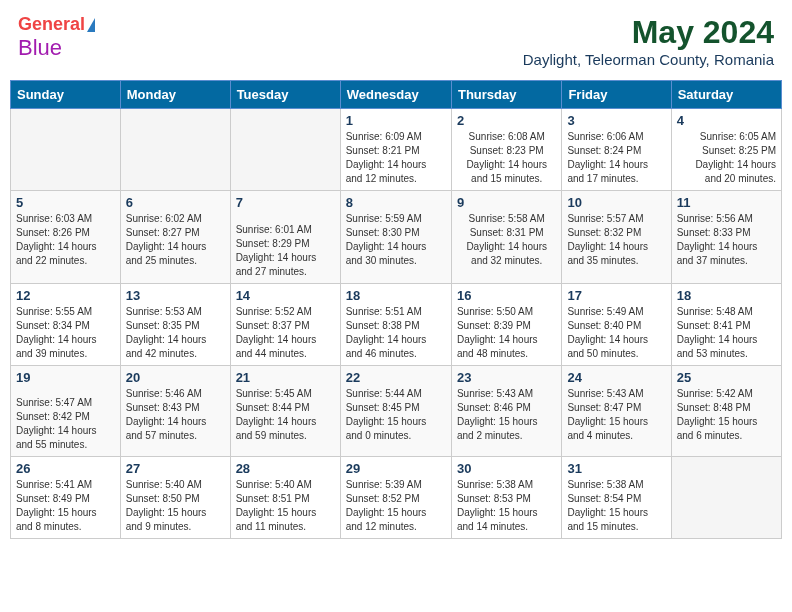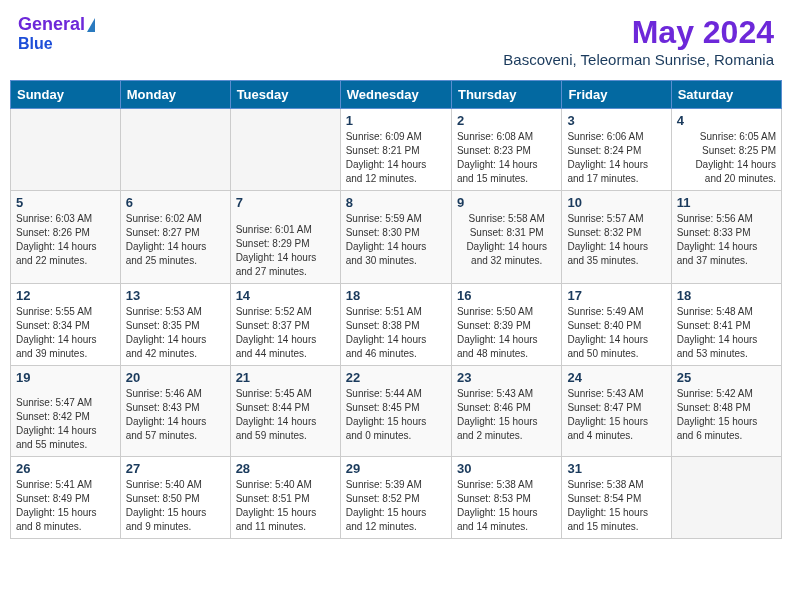--- a/index.html
+++ b/index.html
@@ -25,21 +25,21 @@
     .logo-line {
       display: flex;
       align-items: center;
     }
     .title-block {
       text-align: right;
     }
     .month-title {
       font-size: 32px;
       font-weight: bold;
-      color: #6d28d9;
+      color: #14532d;
     }
     .location-title {
       font-size: 15px;
       color: #1a3a5c;
       font-weight: normal;
     }
     .calendar {
       width: 100%;
       border-collapse: collapse;
     }
@@ -83,30 +83,30 @@
     .row-bg-light td { background: #f9f9f9; }
     .row-bg-white td { background: #ffffff; }
     .row-bg-white td.empty { background: #f5f5f5; }
   </style>
 </head>
 <body>
 
 <div class="header">
   <div class="logo">
     <div class="logo-line">
-      <span style="font-size:18px;font-weight:bold;color:#6d28d9;">General</span>
+      <span style="font-size:18px;font-weight:bold;color:#ef4444;">General</span>
       <span style="display:inline-block;width:0;height:0;border-left:8px solid transparent;border-right:0px solid transparent;border-bottom:14px solid #2a7abf;margin-left:2px;margin-right:1px;"></span>
     </div>
     <div>
-      <span style="font-size:16px;font-weight:bold;color:#1d4ed8;">Blue</span>
+      <span style="font-size:22px;font-weight:normal;color:#a21caf;">Blue</span>
     </div>
   </div>
   <div class="title-block">
     <div class="month-title">May 2024</div>
-    <div class="location-title">Bascoveni, Teleorman Sunrise, Romania</div>
+    <div class="location-title">Daylight, Teleorman County, Romania</div>
   </div>
 </div>
 
 <table class="calendar">
   <thead>
     <tr>
     <th>Sunday</th>
         <th>Monday</th>
         <th>Tuesday</th>
         <th>Wednesday</th>
@@ -122,21 +122,21 @@
         <td class="empty"></td>
         <td>
           <span class="day-number">1</span>
           <div class="day-info" style="white-space: pre-line;">Sunrise: 6:09 AM
 Sunset: 8:21 PM
 Daylight: 14 hours
 and 12 minutes.</div>
         </td>
         <td>
           <span class="day-number">2</span>
-          <div class="day-info" style="white-space: pre-line;">Sunrise: 6:08 AM
+          <div class="day-info" style="white-space: pre-line; text-align: center;">Sunrise: 6:08 AM
 Sunset: 8:23 PM
 Daylight: 14 hours
 and 15 minutes.</div>
         </td>
         <td>
           <span class="day-number">3</span>
           <div class="day-info" style="white-space: pre-line;">Sunrise: 6:06 AM
 Sunset: 8:24 PM
 Daylight: 14 hours
 and 17 minutes.</div>

